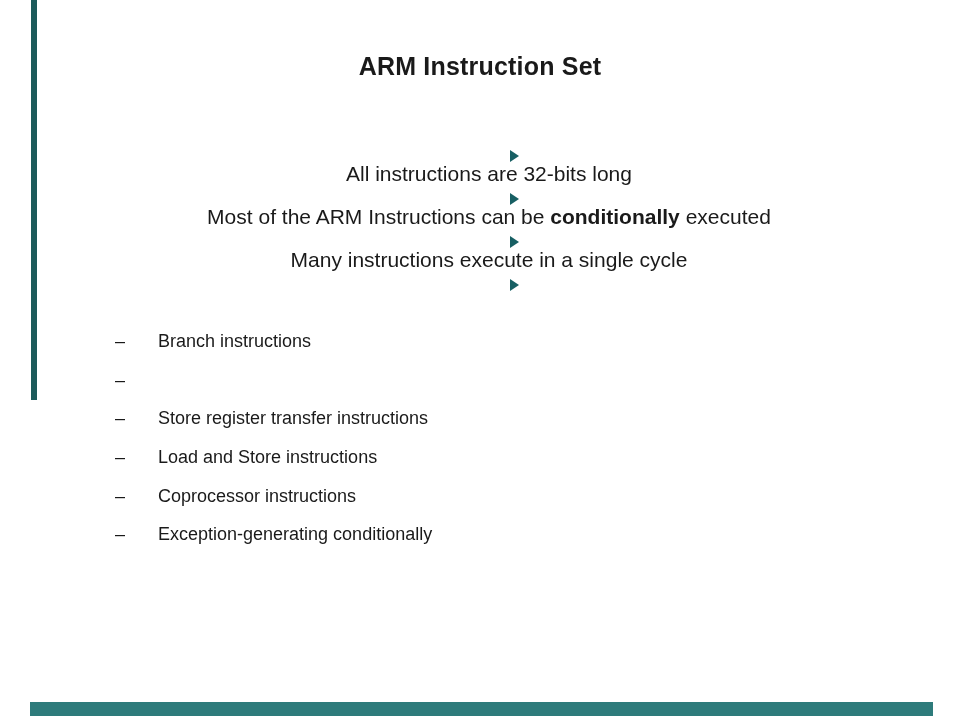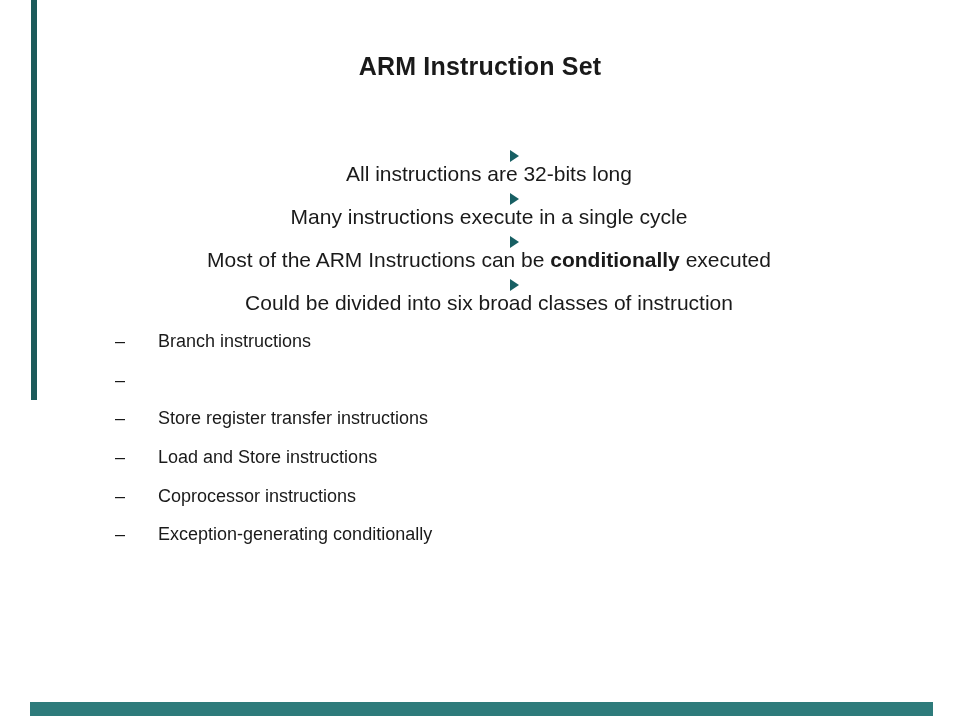--- a/index.html
+++ b/index.html
@@ -108,31 +108,30 @@
 
   <div class="bullet-list">
 
     <div class="bullet-item">
       <span class="arrow-bullet"></span>
       <span class="bullet-text">All instructions are 32-bits long</span>
     </div>
 
     <div class="bullet-item">
       <span class="arrow-bullet"></span>
+      <span class="bullet-text"><span>Most of the ARM Instructions can be </span><span class="bold-seg">conditionally</span><span> executed</span></span>
+    </div>
+
+    <div class="bullet-item">
+      <span class="arrow-bullet"></span>
       <span class="bullet-text">Many instructions execute in a single cycle</span>
     </div>
 
     <div class="bullet-item">
       <span class="arrow-bullet"></span>
-      <span class="bullet-text"><span>Most of the ARM Instructions can be </span><span class="bold-seg">conditionally</span><span> executed</span></span>
-    </div>
-
-    <div class="bullet-item">
-      <span class="arrow-bullet"></span>
-      <span class="bullet-text">Could be divided into six broad classes of instruction</span>
     </div>
 
   </div>
 
   <div class="sub-bullet-list">
 
     <div class="sub-bullet-item">
       <span class="dash-bullet">–</span>
       <span class="sub-bullet-text">Branch instructions</span>
     </div>

